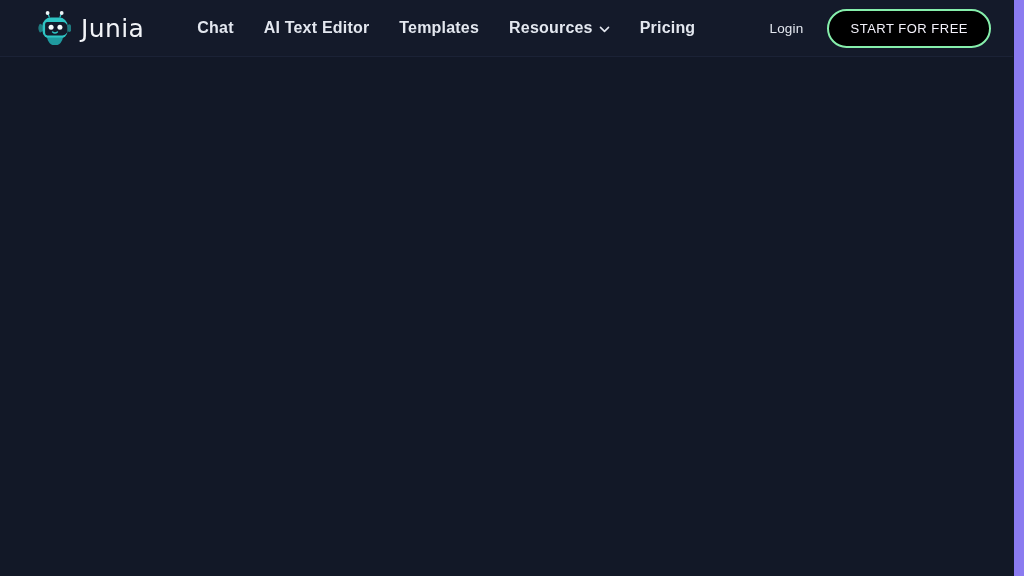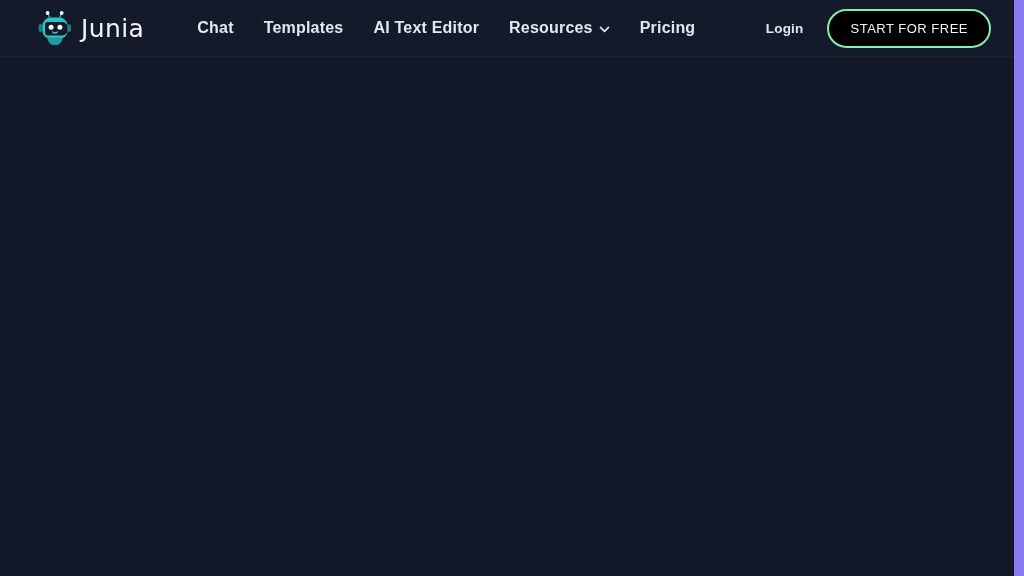--- a/index.html
+++ b/index.html
@@ -80,21 +80,21 @@
   #nav-right {
     margin-left:auto;
     margin-right:22px;
     display:flex;
     align-items:center;
     gap:16px;
   }
   #login-link {
     color:#e3e7ef;
     font-size:13.5px;
-    font-weight:bold;
+    font-weight:normal;
     letter-spacing:0.2px;
     text-decoration:none;
     padding:6px 8px;
     cursor:pointer;
   }
   #cta-button {
     display:inline-flex;
     align-items:center;
     justify-content:center;
     height:39px;
@@ -171,25 +171,25 @@
       </a>
 
       <nav id="primary-nav">
 
         <a class="nav-link" href="#">
           <span>Chat</span>
         </a>
 
 
         <a class="nav-link" href="#">
+          <span>AI Text Editor</span>
+        </a>
+
+        <a class="nav-link" href="#">
           <span>Templates</span>
-        </a>
-
-        <a class="nav-link" href="#">
-          <span>AI Text Editor</span>
         </a>
 
         <a class="nav-link" href="#">
           <span>Resources</span>
           <span>
             <svg class="chev" viewBox="0 0 12 8" xmlns="http://www.w3.org/2000/svg">
               <path d="M1.4 1.6 L6 6.2 L10.6 1.6" stroke="#e3e7ef" stroke-width="1.8" fill="none" stroke-linecap="round" stroke-linejoin="round"></path>
             </svg>
           </span>
         </a>

